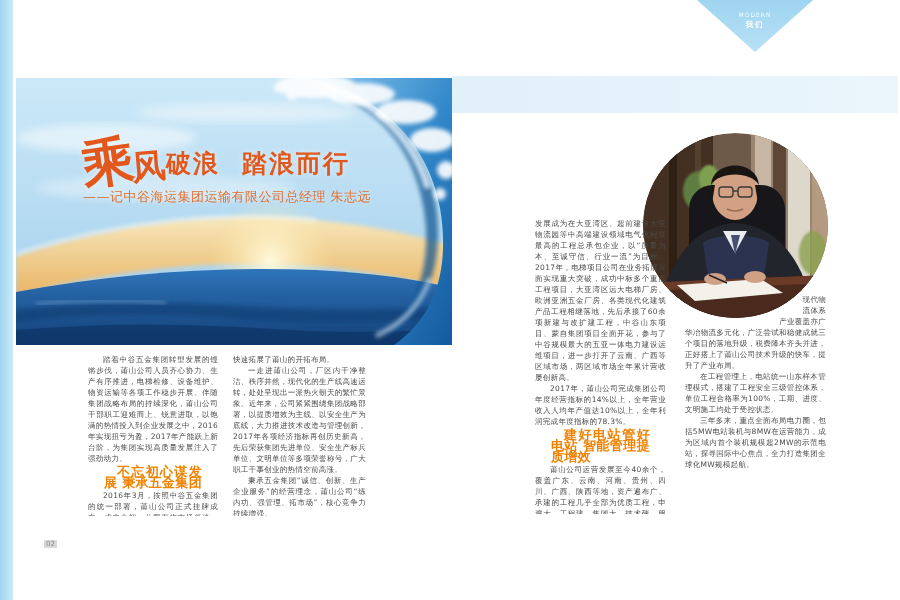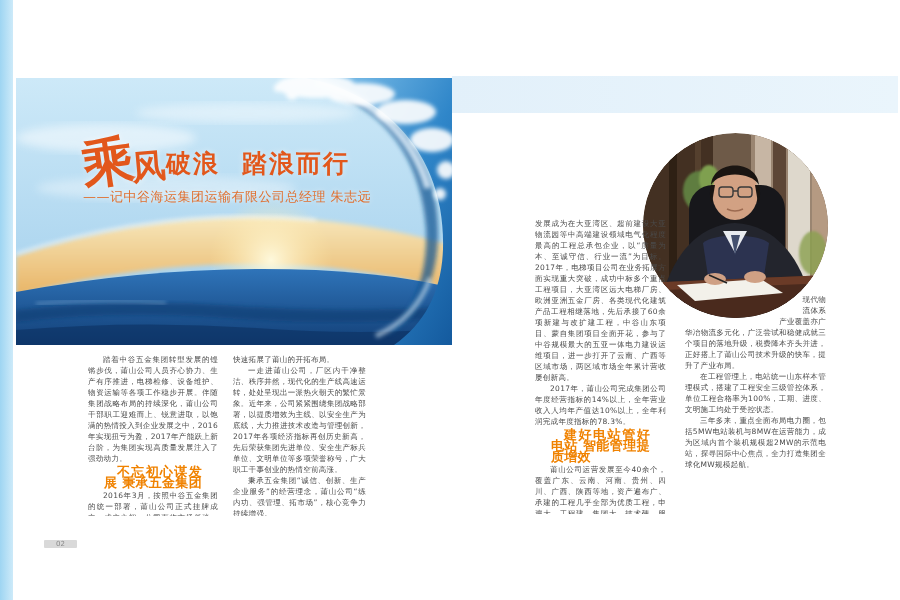--- a/index.html
+++ b/index.html
@@ -48,34 +48,38 @@
   .col p{margin:0;}
   .col p.ind{text-indent:2em;}
   .col .heading{color:#f08200;font-weight:bold;font-size:13px;margin:2px 16px;text-indent:1em;filter:none;}
   .lcol1{left:88px;top:354px;width:130px;height:162px;}
   .lcol2{left:233px;top:354px;width:133px;height:162px;}
   .rcol1{left:535px;top:218px;width:131px;height:296px;}
   .rcol2{left:685px;top:294px;width:141px;height:221px;}
   .wrap-line{text-align:right;white-space:nowrap;}
   .page-num{
     position:absolute;left:44px;top:540px;font-size:7px;color:#b3b3b3;
-    background:#d9d9d9;color:#8a8a8a;padding:0 12px;border-radius:1px;filter:blur(.5px);
+    background:#d9d9d9;color:#8a8a8a;padding:0 2px;border-radius:1px;filter:blur(.5px);
   }
   
   .portrait{
     position:absolute;left:643px;top:133px;width:185px;height:185px;
     border-radius:50%;overflow:hidden;
   }
 </style>
 </head>
 <body>
 
 <div id="canvas">
 
   <div class="edge-strip"></div>
+  <div class="corner-tab">
+    <div class="l1">MODERN</div>
+    <div class="l2">我们</div>
+  </div>
   <div class="top-band"></div>
 
   <div class="feature">
     <svg width="436" height="267" viewBox="0 0 436 267">
       <defs>
         <linearGradient id="sky" x1="0" y1="0" x2="0" y2="1">
           <stop offset="0" stop-color="#cde9f8"></stop>
             <stop offset="1" stop-color="#9fcdeb"></stop>
         </linearGradient>
         <linearGradient id="gold" x1="0" y1="0" x2="0" y2="1">

